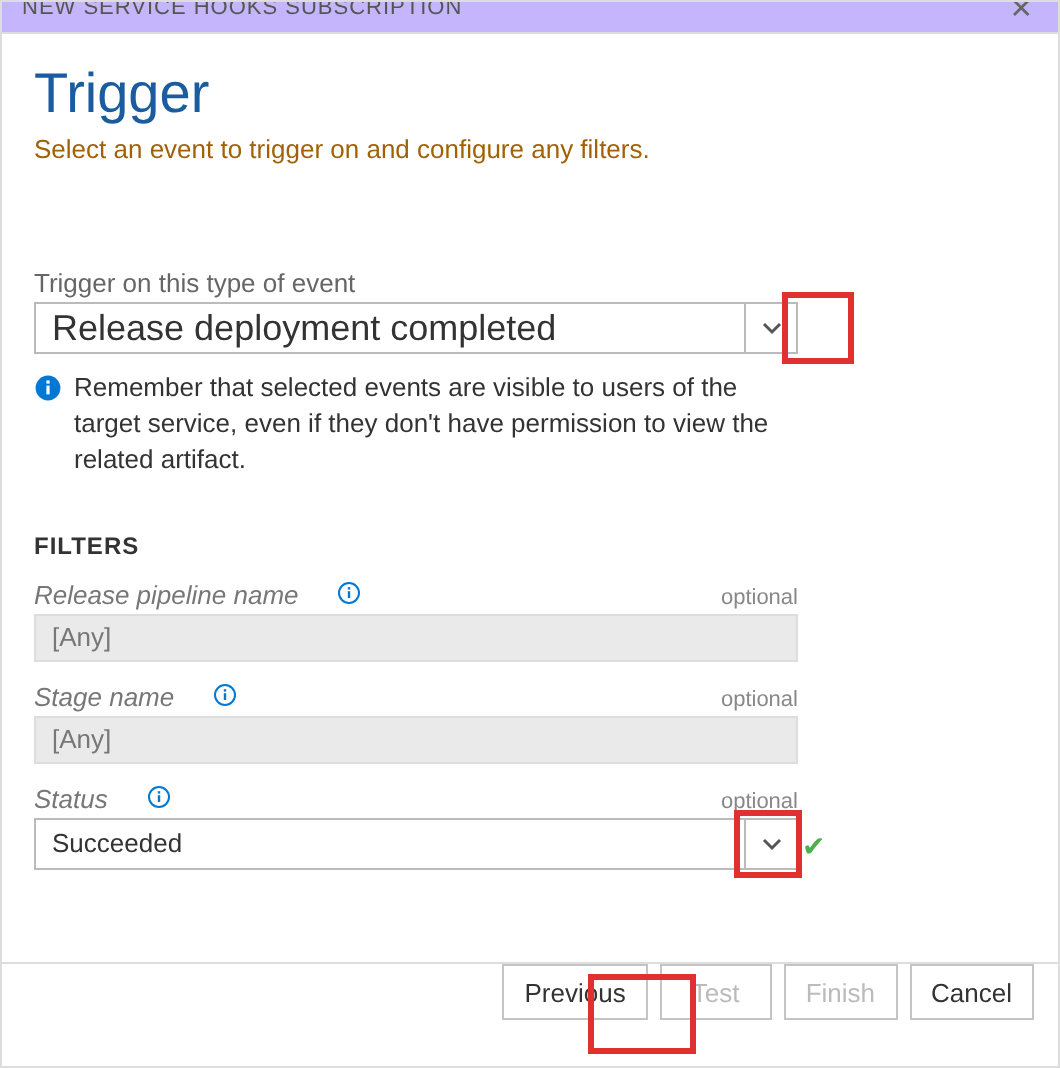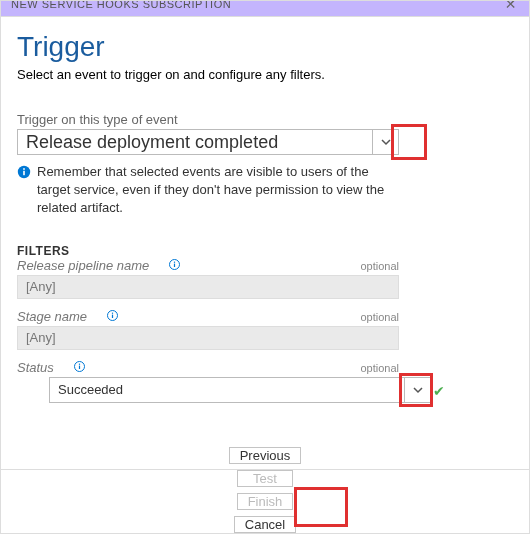--- a/index.html
+++ b/index.html
@@ -34,22 +34,22 @@
     padding: 14px 16px 0 16px;
   }
   h1.trigger-heading {
     font-weight: 300;
     font-size: 28px;
     color: #1a5c9e;
     margin-bottom: 4px;
   }
   .subtitle {
     font-size: 13px;
-    color: #000000;
-    margin-bottom: 30px;
+    color: #a16207;
+    margin-bottom: 52px;
   }
   .field-label {
     font-size: 13px;
     color: #666;
     margin-bottom: 2px;
   }
   .select-wrap {
     position: relative;
     display: flex;
     align-items: stretch;
@@ -95,21 +95,21 @@
   }
   .info-icon {
     flex: 0 0 14px;
     height: 14px;
     margin-top: 2px;
   }
   .filters-heading {
     font-size: 12px;
     font-weight: 700;
     letter-spacing: 0.5px;
-    margin-bottom: 0;
+    margin-bottom: 10px;
     color: #333;
   }
   .filter-row { width: 382px; margin-bottom: 10px; }
   .filter-label-row {
     display: flex;
     justify-content: space-between;
     align-items: baseline;
     margin-bottom: 2px;
   }
   .filter-label-row .lbl {
@@ -129,21 +129,21 @@
     background: #eaeaea;
     border: 1px solid #ddd;
     height: 24px;
     width: 100%;
     font-size: 13px;
     color: #777;
     padding: 0 8px;
     display: flex;
     align-items: center;
   }
-  .status-wrap { position: relative; width: 382px; margin-left: 32px; }
+  .status-wrap { position: relative; width: 382px; }
   .status-field {
     display: flex;
     width: 100%;
     height: 26px;
   }
   .status-field .val {
     flex: 1;
     border: 1px solid #bbb;
     padding: 0 8px;
     font-size: 13px;
@@ -167,27 +167,25 @@
     top: 6px;
     color: #4caf50;
     font-size: 14px;
   }
   .footer {
     position: absolute;
     bottom: 0;
     left: 0;
     right: 0;
     border-top: 1px solid #ddd;
-    height: 64px;
-    display: flex;
-    align-items: center;
+    height: 52px;
+    display: flex;
     justify-content: flex-end;
     gap: 6px;
     padding: 0 12px;
-    flex-direction: column;
   }
   .btn {
     height: 28px;
     min-width: 56px;
     padding: 0 10px;
     border: 1px solid #c4c4c4;
     background: #fff;
     font-size: 13px;
     color: #333;
     cursor: pointer;

